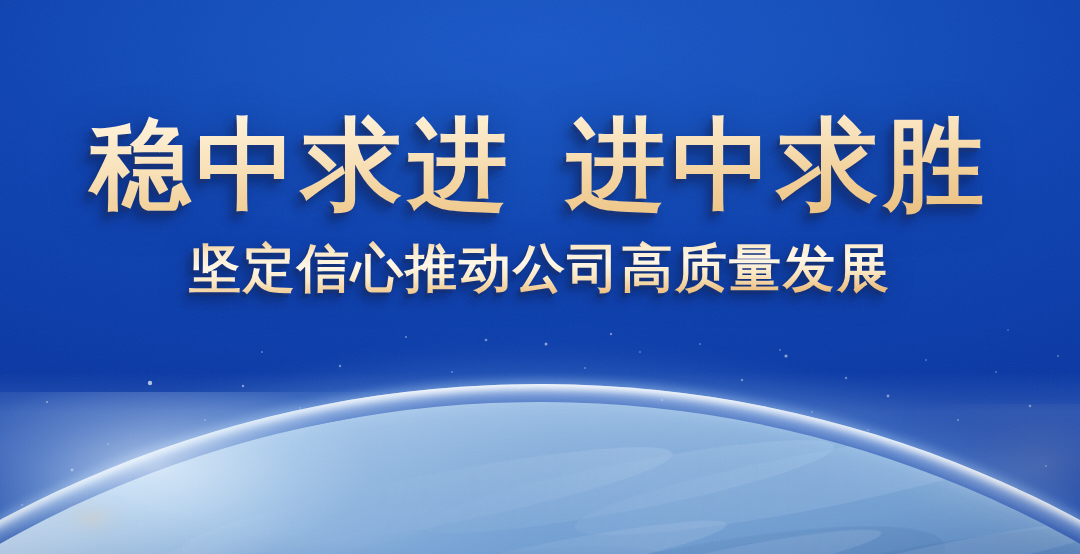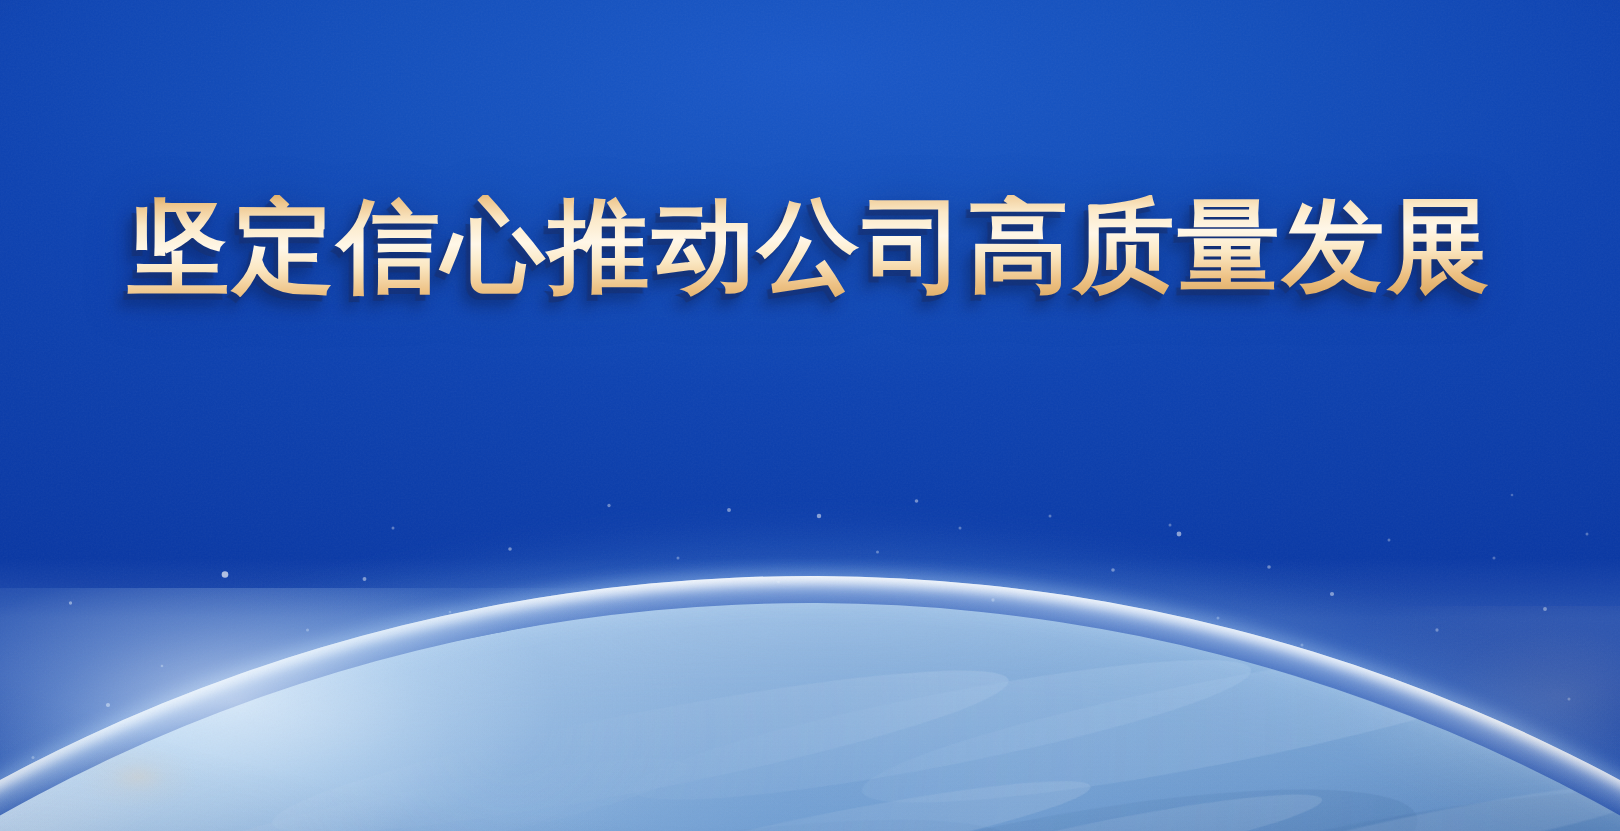--- a/index.html
+++ b/index.html
@@ -163,21 +163,21 @@
     filter:
       drop-shadow(-3px 4px 0px rgba(27,52,116,0.62))
       drop-shadow(-5px 7px 4px rgba(10,30,86,0.45))
       drop-shadow(0 0 18px rgba(8,30,92,0.30));
     margin:0;
   }
   .headline .gap{ display:inline-block; width:52px; }
 
   .subline{
     margin:18px 0 0 0;
-    font-size:68px;
+    font-size:52px;
     line-height:68px;
     font-weight:700;
     letter-spacing:2px;
     white-space:nowrap;
     background-image:linear-gradient(179deg,
         #d9a558 0%,
         #eec68d 10%,
         #fbe9c8 26%,
         #fff7e8 44%,
         #fbe8c4 60%,
@@ -290,20 +290,21 @@
   </div>
 
   <div class="atmo"></div>
   <div class="planet-haze"></div>
   <div class="bloom-left"></div>
   <div class="glow-right"></div>
   <div class="flare"></div>
   <div class="vignette"></div>
 
   <div class="copy">
+    <div class="headline"><span>稳中求进</span><span class="gap"></span><span>进中求胜</span></div>
     <div class="subline">坚定信心推动公司高质量发展</div>
   </div>
 
   <svg class="grain" viewBox="0 0 1080 554" xmlns="http://www.w3.org/2000/svg" aria-hidden="true" preserveAspectRatio="none">
     <defs>
       <filter id="noise">
         <feTurbulence type="fractalNoise" baseFrequency="0.9" numOctaves="2" stitchTiles="stitch"></feTurbulence>
         <feColorMatrix type="saturate" values="0"></feColorMatrix>
       </filter>
     </defs>

